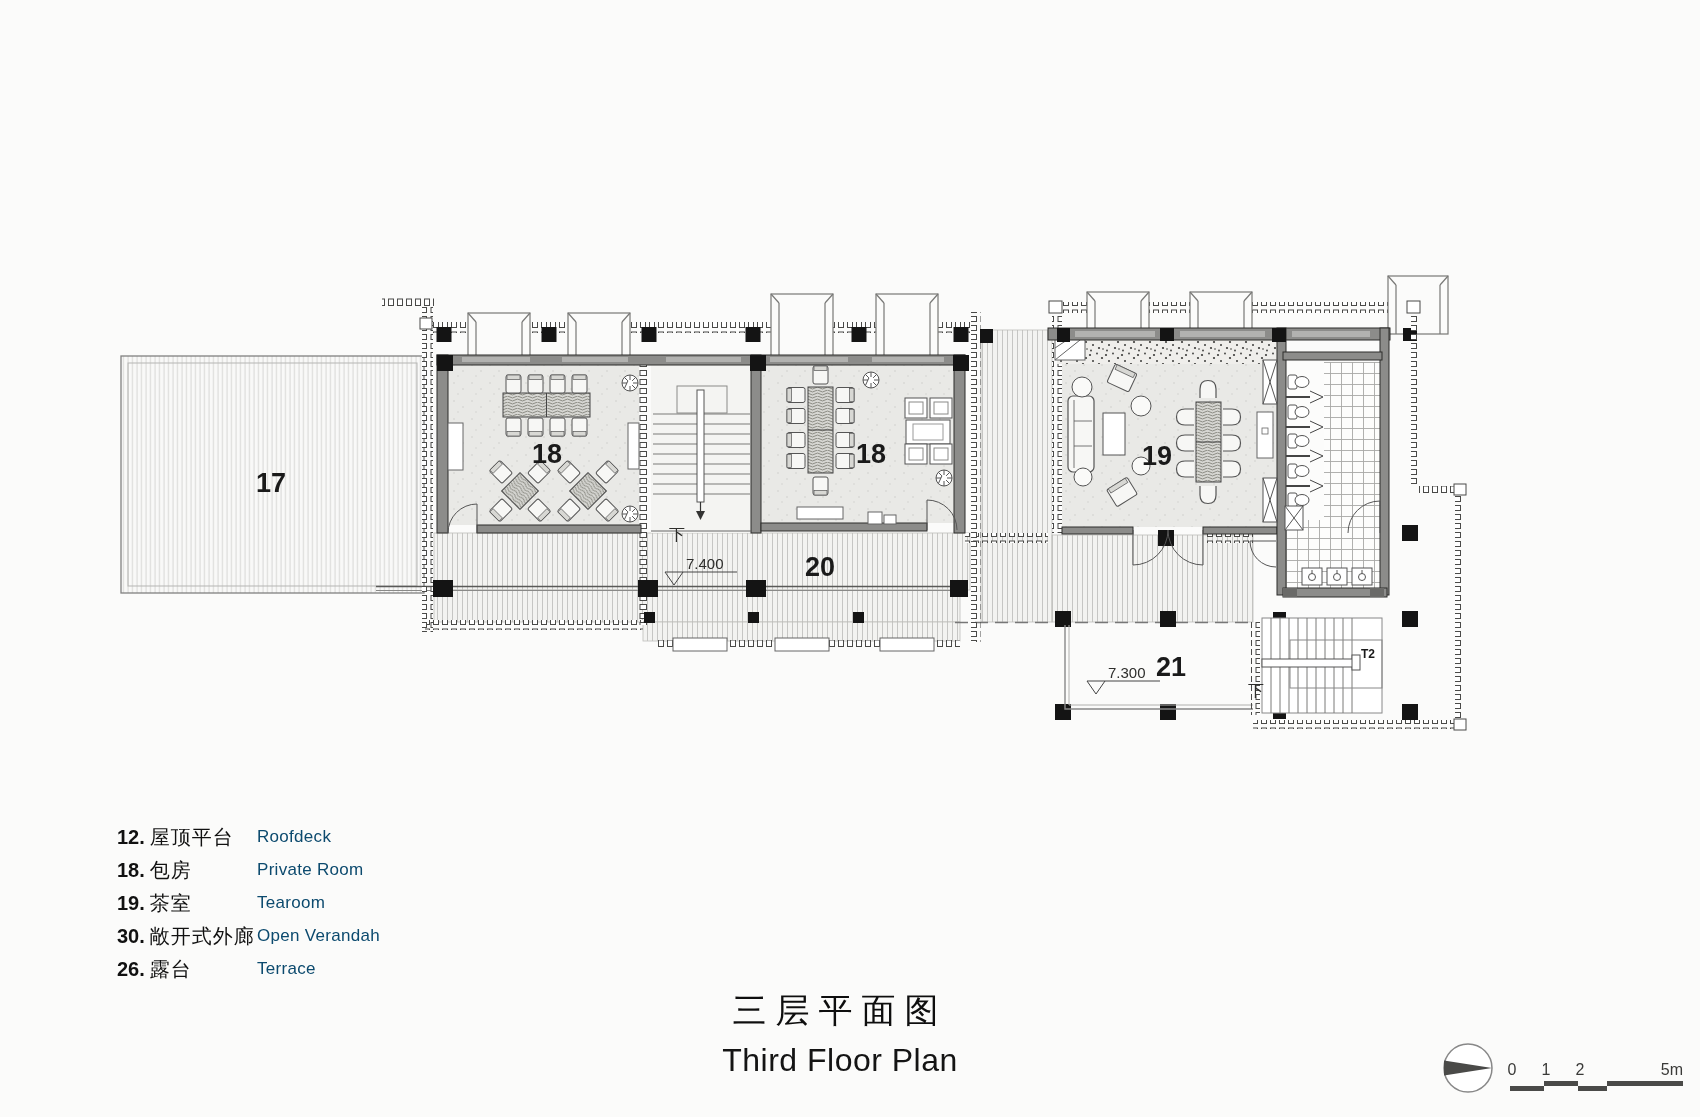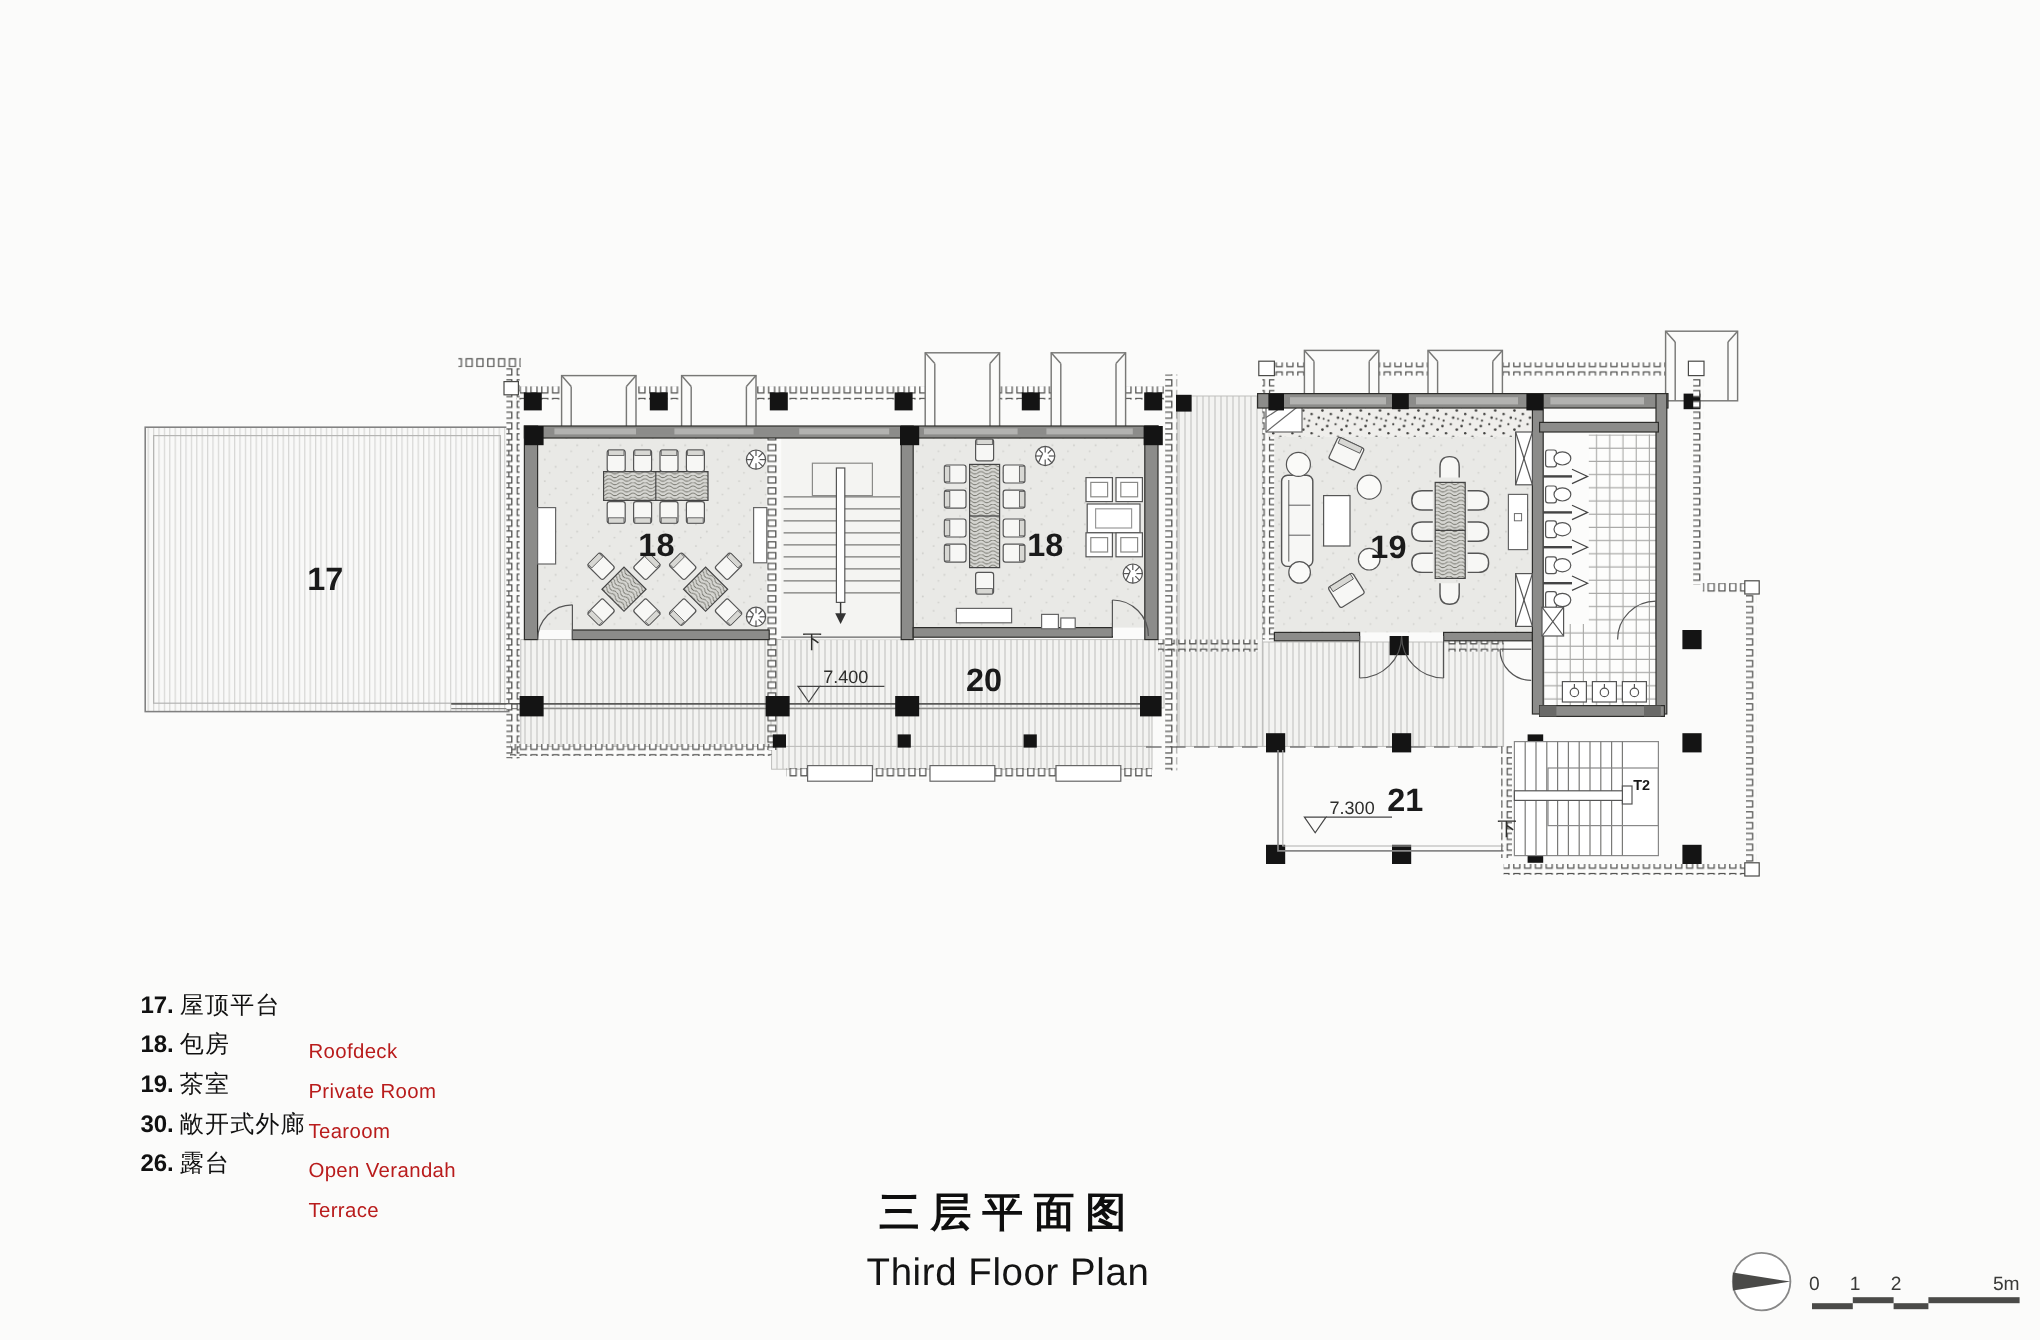--- a/index.html
+++ b/index.html
@@ -8,23 +8,23 @@
   svg text{font-family:"Liberation Sans",sans-serif;fill:#1a1a1a;}
   .room-num{font-size:27px;font-weight:bold;}
   .anno{font-size:15px;fill:#2e2e2c;}
   .cjk{font-size:16px;fill:#2e2e2c;}
   .t2{font-size:12px;font-weight:bold;}
   .tick{font-size:16px;fill:#3a3a38;}
   .legend{position:absolute;left:117px;top:824px;}
   .legend-row{position:relative;height:33px;white-space:nowrap;}
   .lg-num{font-size:20px;font-weight:bold;color:#111;}
   .lg-zh{font-size:20px;font-weight:normal;color:#111;margin-left:5px;letter-spacing:1px;}
-  .lg-en{position:absolute;left:140px;top:3px;font-size:17px;color:#b91c1c;letter-spacing:.3px;margin-top:40px;}
+  .lg-en{position:absolute;left:140px;top:3px;font-size:17px;color:#0c4a6e;letter-spacing:.3px;}
   .titleblock{position:absolute;left:0;top:988px;width:1680px;text-align:center;}
-  .title-zh{font-size:34px;font-weight:bold;color:#0e0e0e;letter-spacing:9px;}
+  .title-zh{font-size:34px;font-weight:normal;color:#0e0e0e;letter-spacing:9px;}
   .title-en{font-size:32px;color:#141414;letter-spacing:.5px;margin-top:8px;}
 </style>
 </head>
 <body>
 
 <div class="page">
 <svg width="1700" height="1117" viewBox="0 0 1700 1117">
   <defs>
     <pattern id="pdeck" width="5" height="8" patternUnits="userSpaceOnUse">
       <rect width="5" height="8" fill="#f3f3f1"></rect>
@@ -469,21 +469,21 @@
     <rect x="1607" y="1081" width="76" height="5" fill="#4a4a48"></rect>
     <text class="tick" x="1512" y="1075" text-anchor="middle">0</text>
     <text class="tick" x="1546" y="1075" text-anchor="middle">1</text>
     <text class="tick" x="1580" y="1075" text-anchor="middle">2</text>
     <text class="tick" x="1683" y="1075" text-anchor="end">5m</text>
   </g>
 </svg>
 
   <div class="legend">
     <div class="legend-row">
-      <span class="lg-num">17.</span><span class="lg-zh">屋顶平台</span><span class="lg-en">Roofdeck</span>
+      <span class="lg-num">12.</span><span class="lg-zh">屋顶平台</span><span class="lg-en">Roofdeck</span>
     </div>
     <div class="legend-row">
       <span class="lg-num">18.</span><span class="lg-zh">包房</span><span class="lg-en">Private Room</span>
     </div>
     <div class="legend-row">
       <span class="lg-num">19.</span><span class="lg-zh">茶室</span><span class="lg-en">Tearoom</span>
     </div>
     <div class="legend-row">
       <span class="lg-num">30.</span><span class="lg-zh">敞开式外廊</span><span class="lg-en">Open Verandah</span>
     </div>

